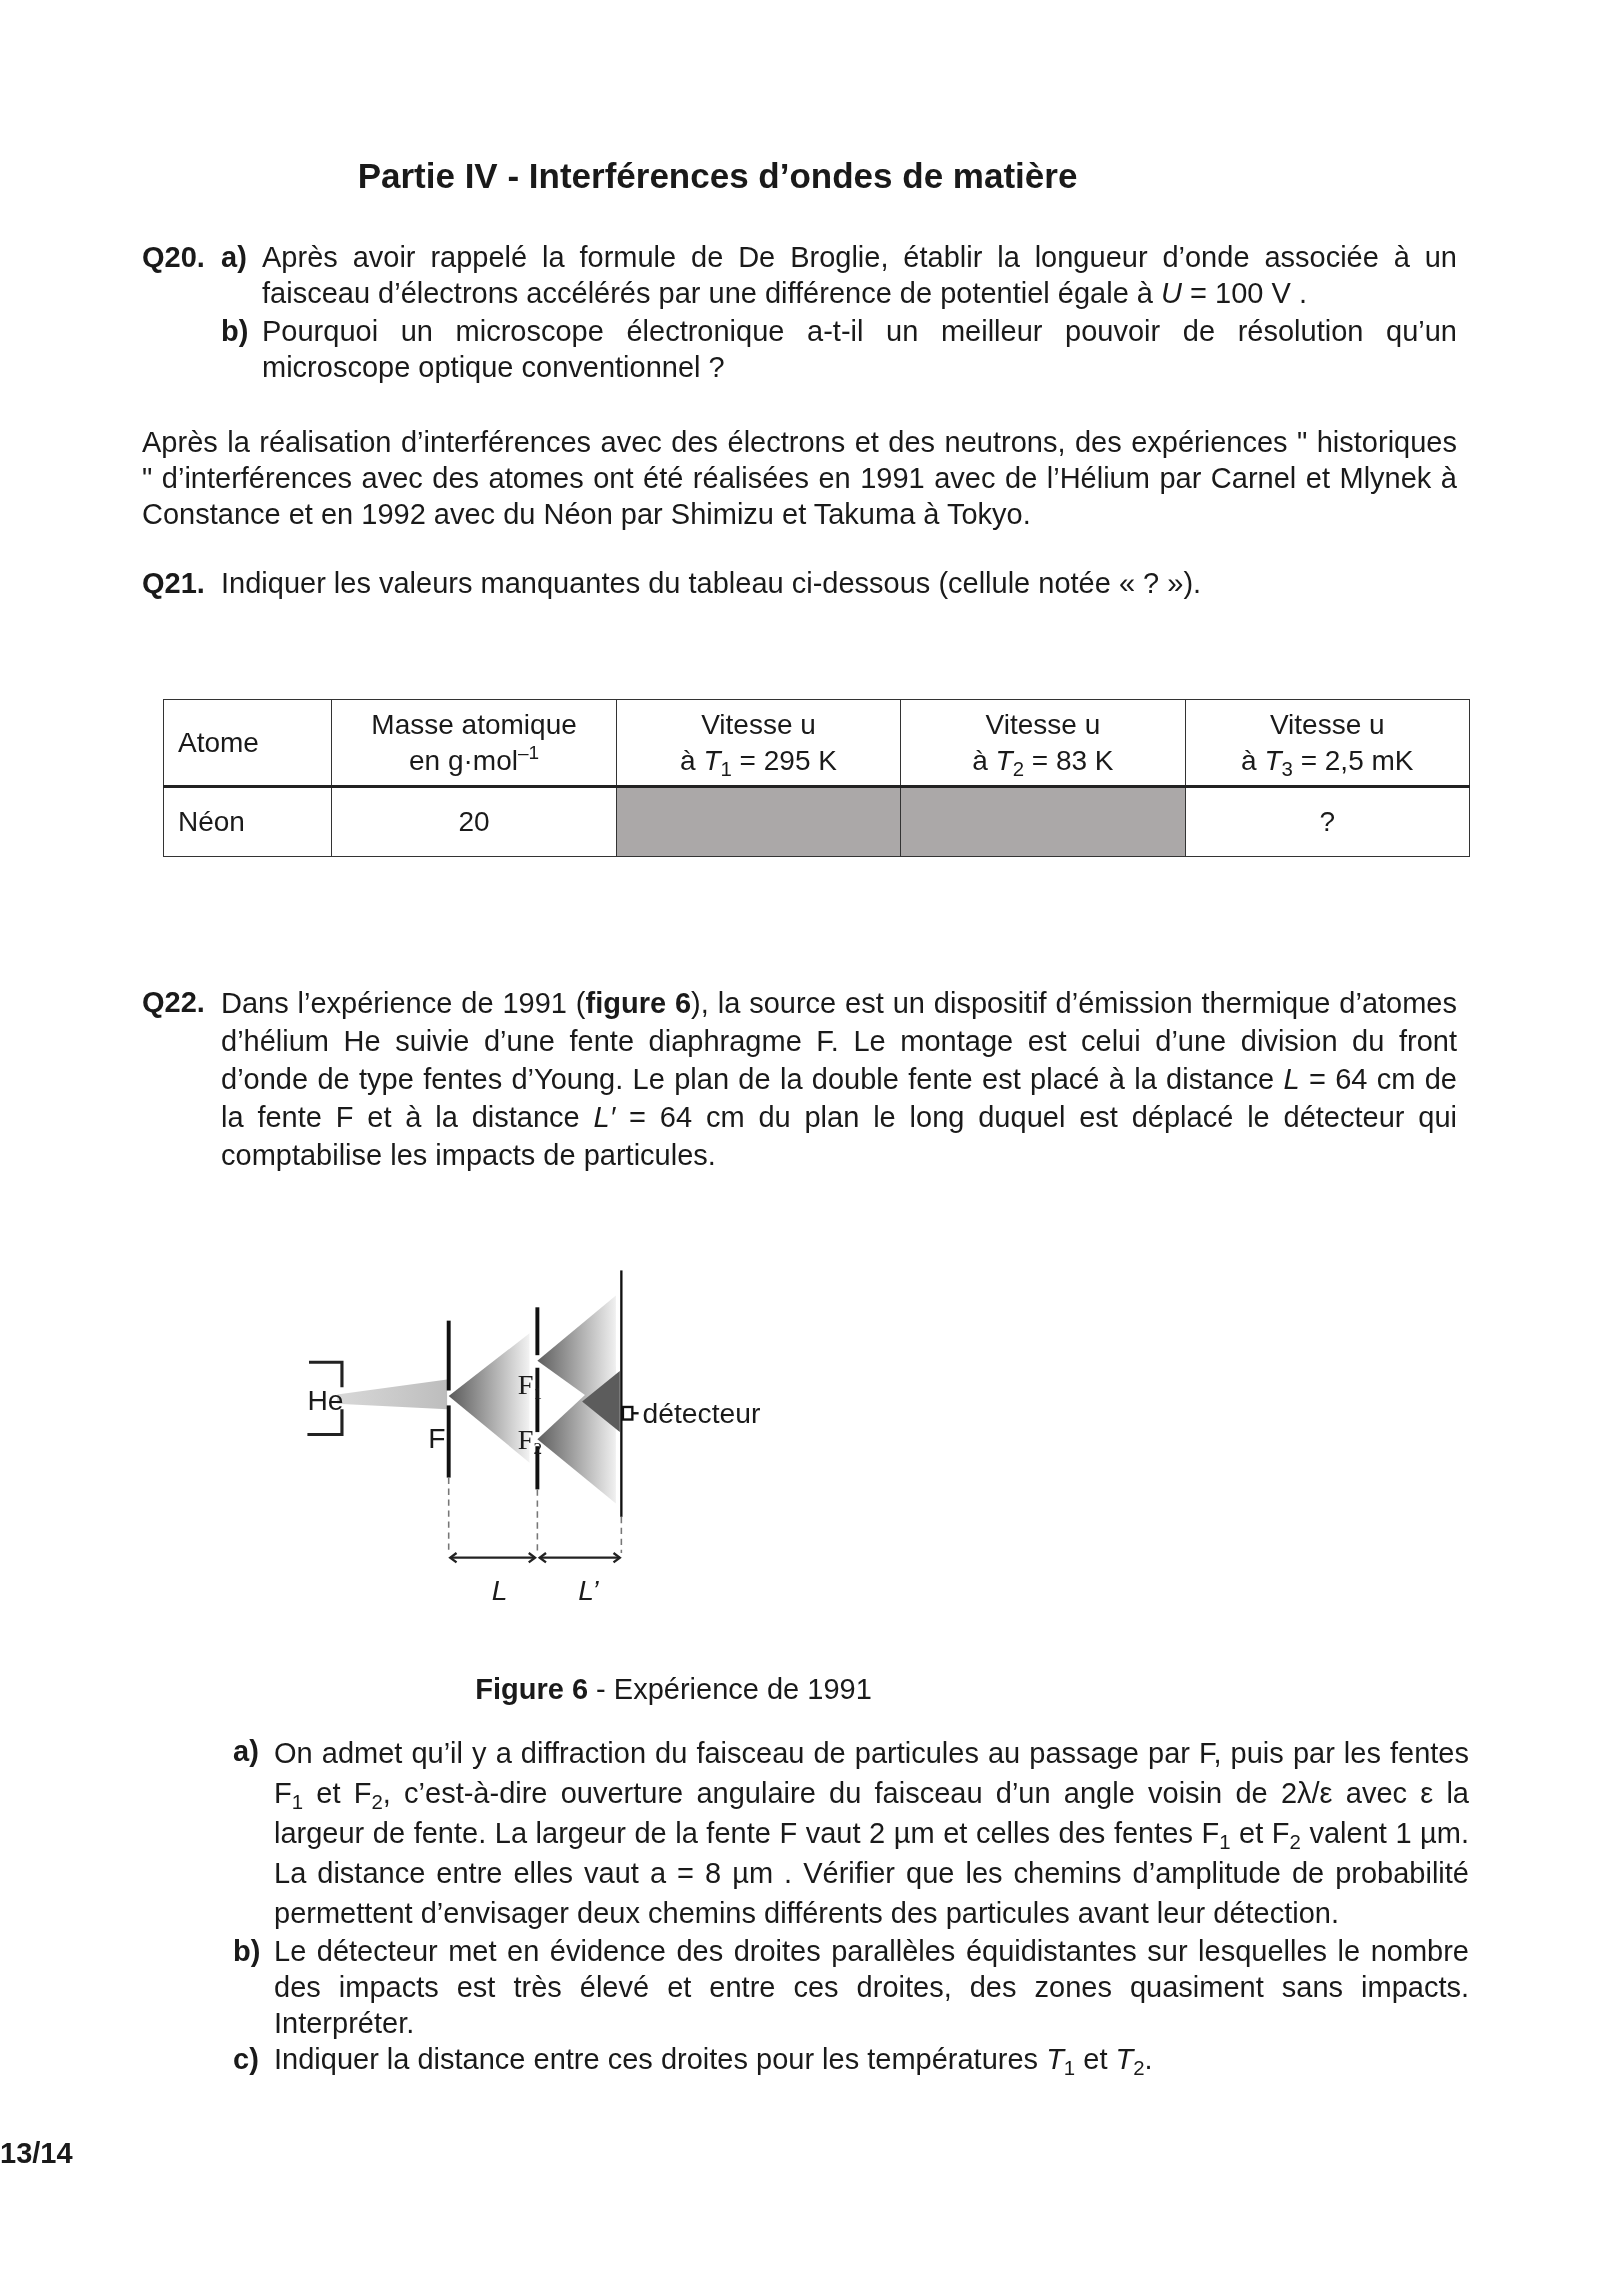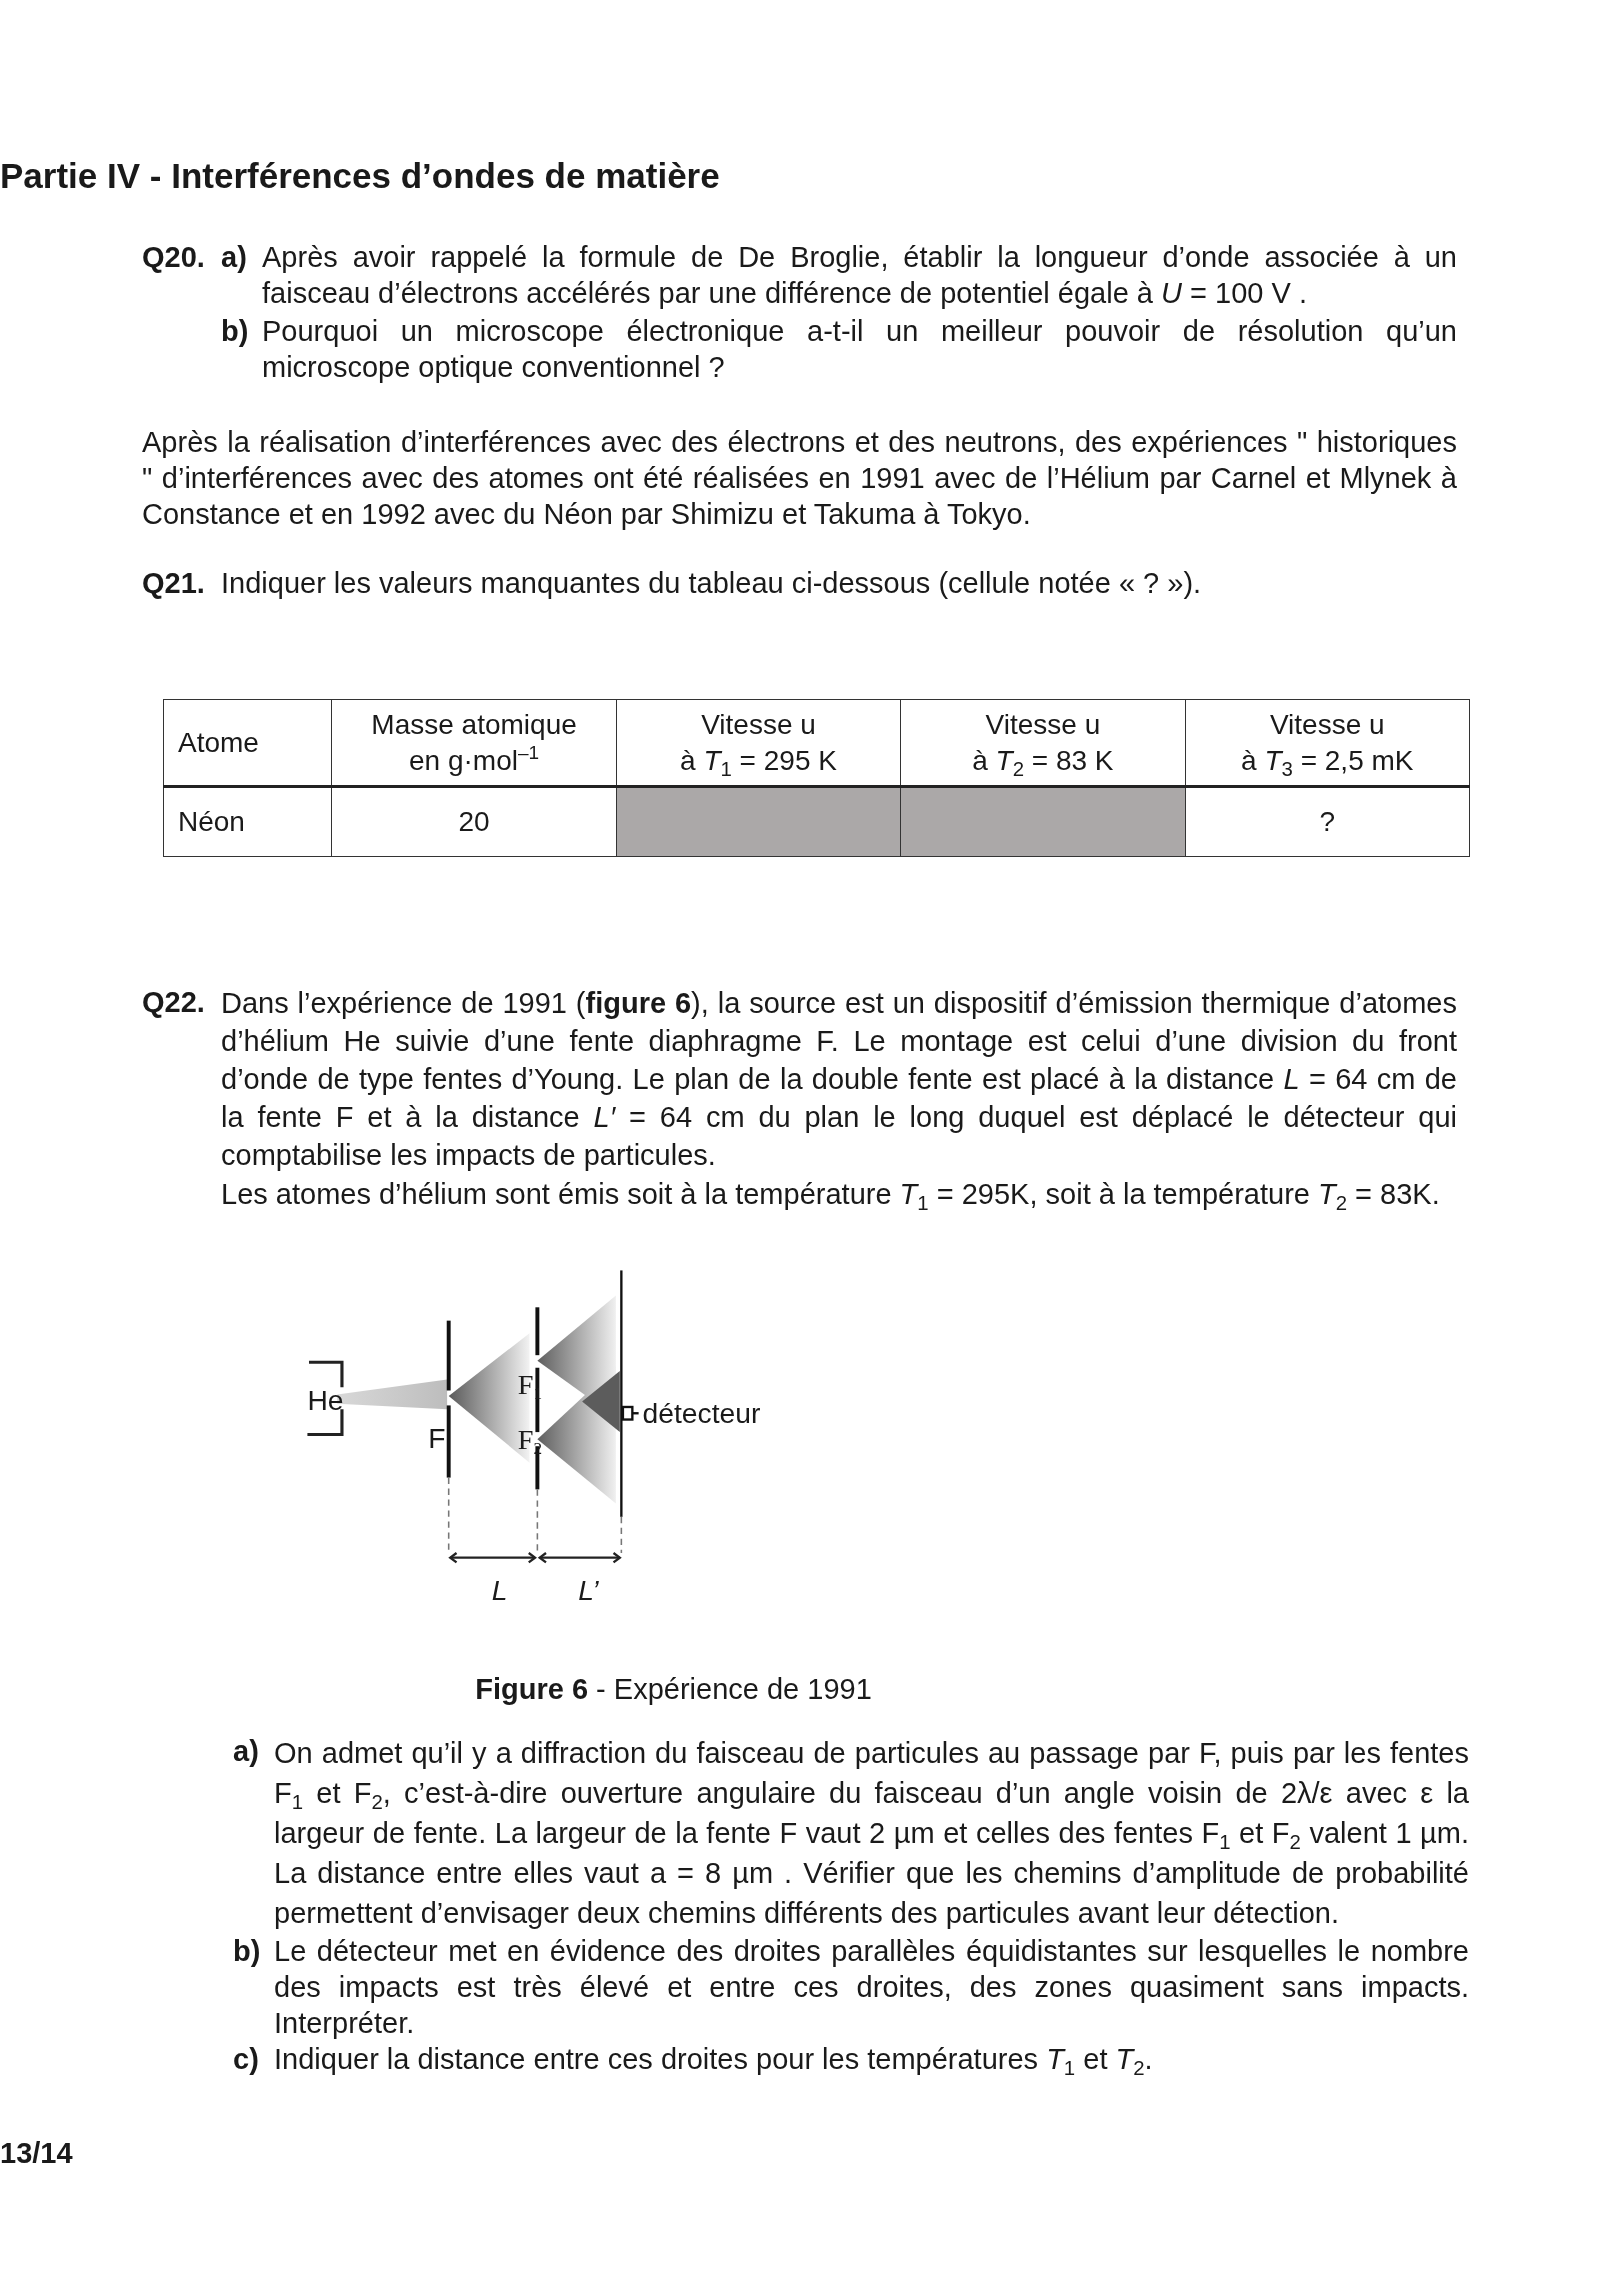--- a/index.html
+++ b/index.html
@@ -2,21 +2,21 @@
 <html style="font-size:12.6px"><head>
 <meta charset="utf-8">
 <style>
   html, body { margin:0; padding:0; background:#ffffff; }
   body {
     width:1623px; height:2295px; position:relative; overflow:hidden;
     font-family:"Liberation Sans", sans-serif; color:#1a1a1a;
     font-size:29px; line-height:36px;
   }
   .page-title {
-    position:absolute; left:0; width:1435px; top:155px; text-align:left;
+    position:absolute; left:0; width:1435px; top:155px; text-align:center;
     font-weight:bold; font-size:35px; line-height:42px;
   }
   .block { position:absolute; left:142px; width:1315px; }
   .q-row { display:flex; }
   .q-num { font-weight:bold; width:79px; flex:none; }
   .q-body { flex:1; }
   .sub-row { display:flex; }
   .sub-lbl { font-weight:bold; width:41px; flex:none; }
   .sub-body { flex:1; }
   .just { text-align:justify; text-align-last:left; }
@@ -109,21 +109,20 @@
     <td>?</td>
   </tr>
 </tbody>
   </table>
 
 <div class="block" style="top:984px;">
   <div class="q-row">
     <span class="q-num">Q22.</span>
     <div class="q-body">
       <div class="just" style="line-height:38px;"><span>Dans l’expérience de 1991 (</span><b class="fig">figure 6</b><span>), la source est un dispositif d’émission thermique d’atomes d’hélium He suivie d’une fente diaphragme F. Le montage est celui d’une division du front d’onde de type fentes d’Young. Le plan de la double fente est placé à la distance </span><i class="v">L</i><span> = 64 cm de la fente F et à la distance </span><i class="v">L′</i><span> = 64 cm du plan le long duquel est déplacé le détecteur qui comptabilise les impacts de particules.</span></div>
-      <div class="just" style="line-height:41px;"><span>Les atomes d’hélium sont émis soit à la température </span><i class="v">T</i><sub>1</sub><span> = 295K, soit à la température </span><i class="v">T</i><sub>2</sub><span> = 83K.</span></div>
     </div>
   </div>
 </div>
 
 <div class="figure">
   <svg width="1036" height="377" viewBox="0 0 1320 480" style="font-size:37px">
     <defs>
       <linearGradient id="gBeam" x1="0" x2="1" y1="0" y2="0">
         <stop offset="0" stop-color="#d8d8d8"></stop>
         <stop offset="1" stop-color="#bdbdbd"></stop>

